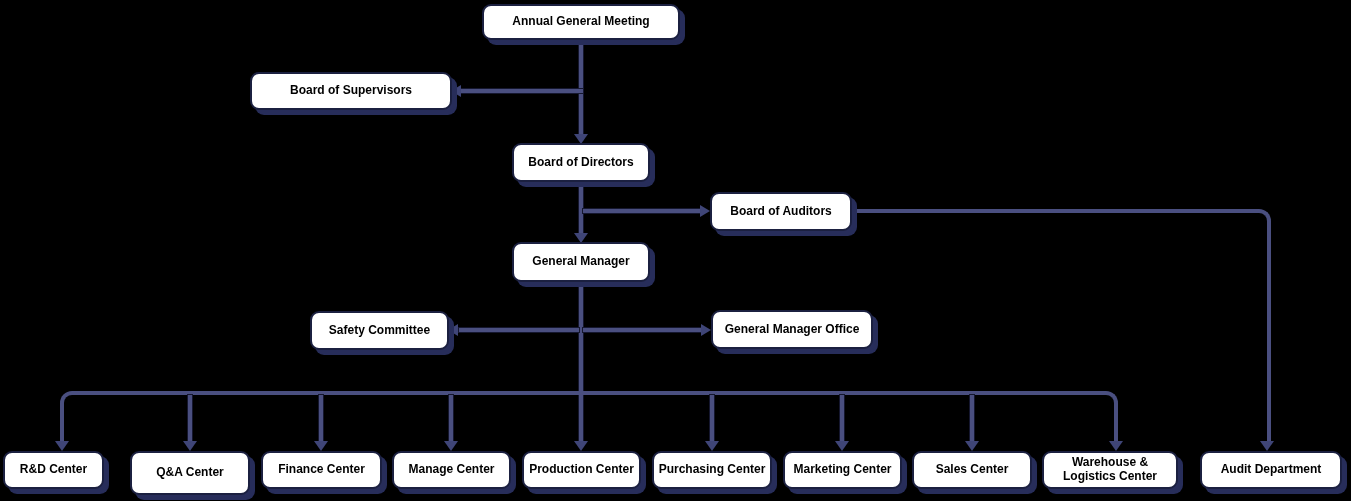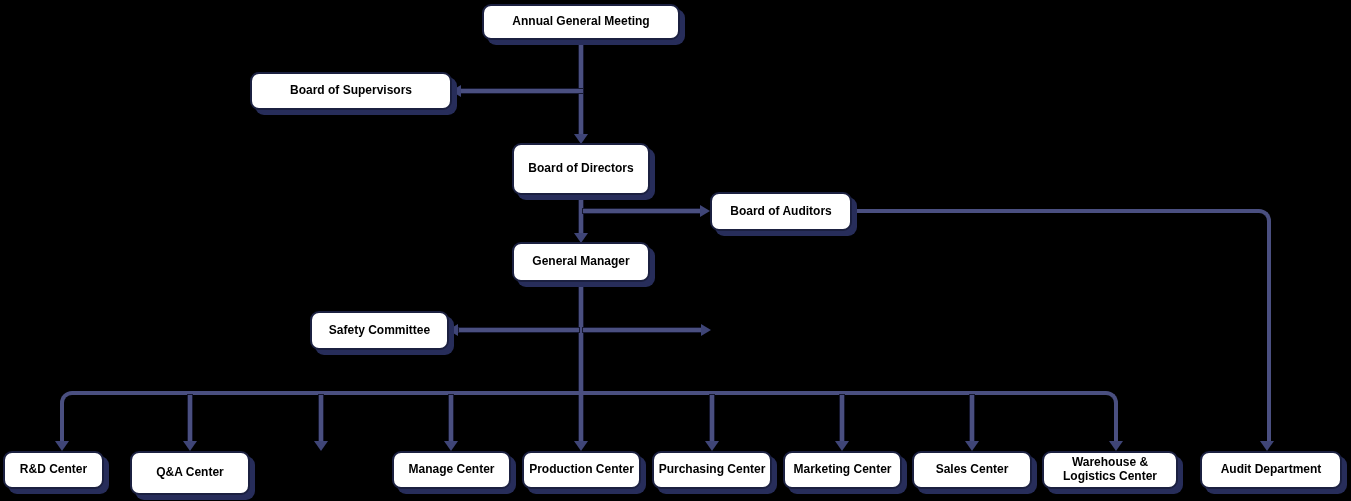--- a/index.html
+++ b/index.html
@@ -63,27 +63,29 @@
   <div class="arr arr-down" style="left:314px;top:441px;"></div>
   <div class="arr arr-down" style="left:444px;top:441px;"></div>
   <div class="arr arr-down" style="left:574px;top:441px;"></div>
   <div class="arr arr-down" style="left:705px;top:441px;"></div>
   <div class="arr arr-down" style="left:835px;top:441px;"></div>
   <div class="arr arr-down" style="left:965px;top:441px;"></div>
   <div class="arr arr-down" style="left:1109px;top:441px;"></div>
 
   <div class="node" style="left:482px;top:4px;width:198px;height:36px;">Annual General Meeting</div>
   <div class="node" style="left:250px;top:72px;width:202px;height:38px;">Board of Supervisors</div>
-  <div class="node" style="left:512px;top:143px;width:138px;height:52px;">Board of Directors</div>
+  <div class="node" style="left:512px;top:143px;width:138px;height:39px;">Board of Directors</div>
   <div class="node" style="left:710px;top:192px;width:142px;height:39px;">Board of Auditors</div>
   <div class="node" style="left:512px;top:242px;width:138px;height:40px;">General Manager</div>
   <div class="node" style="left:310px;top:311px;width:139px;height:39px;">Safety Committee</div>
+  <div class="node" style="left:711px;top:310px;width:162px;height:39px;">General Manager Office</div>
 
   <div class="node" style="left:3px;top:451px;width:101px;height:38px;">R&amp;D Center</div>
   <div class="node" style="left:130px;top:451px;width:120px;height:44px;">Q&amp;A Center</div>
+  <div class="node" style="left:261px;top:451px;width:121px;height:38px;">Finance Center</div>
   <div class="node" style="left:392px;top:451px;width:119px;height:38px;">Manage Center</div>
   <div class="node" style="left:522px;top:451px;width:119px;height:38px;">Production Center</div>
   <div class="node" style="left:652px;top:451px;width:120px;height:38px;">Purchasing Center</div>
   <div class="node" style="left:783px;top:451px;width:119px;height:38px;">Marketing Center</div>
   <div class="node" style="left:912px;top:451px;width:120px;height:38px;">Sales Center</div>
   <div class="node" style="left:1042px;top:451px;width:136px;height:38px;">Warehouse &amp; Logistics Center</div>
   <div class="node" style="left:1200px;top:451px;width:142px;height:38px;">Audit Department</div>
 
 </div>
 

